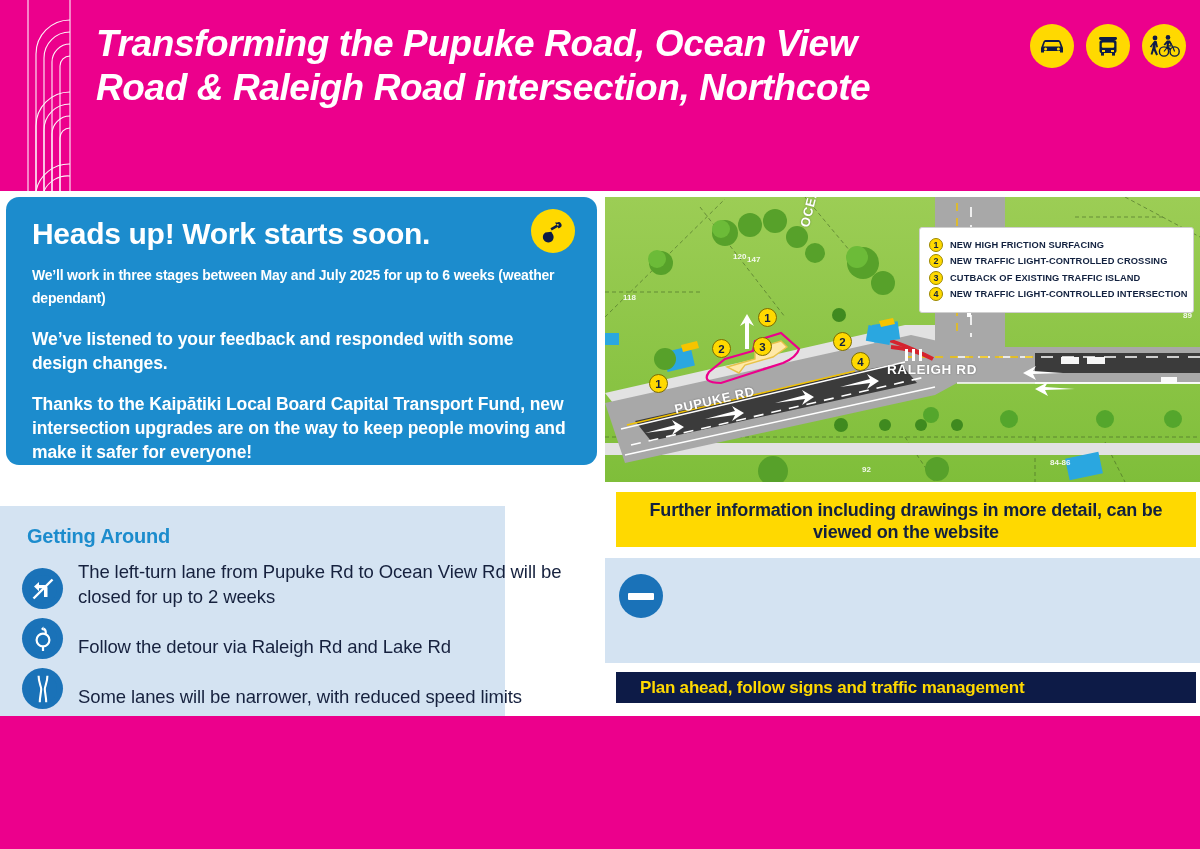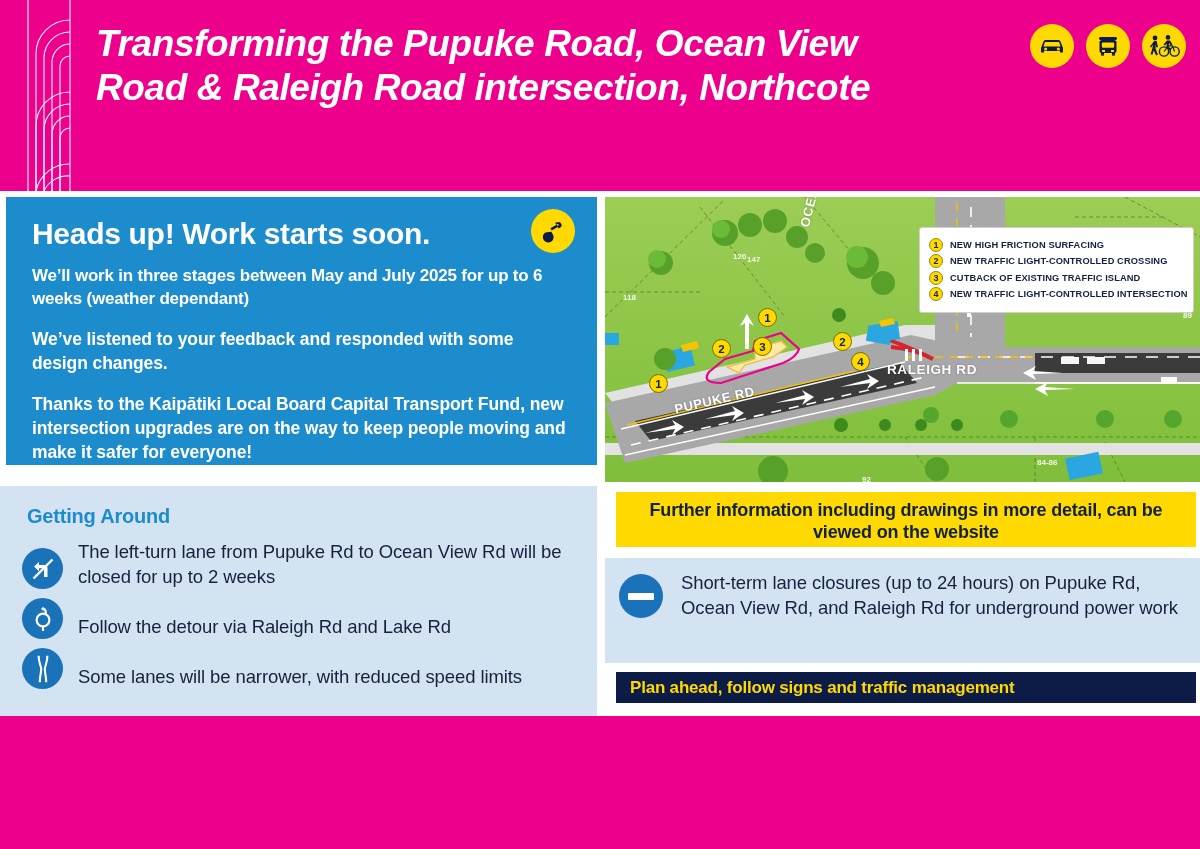--- a/index.html
+++ b/index.html
@@ -34,43 +34,44 @@
   .hicon {
     width:44px; height:44px; border-radius:50%;
     background:#ffd900; display:flex; align-items:center; justify-content:center;
   }
   .hicon svg { display:block; }
 
   
   .blue-panel {
     position:absolute; left:6px; top:197px; width:591px; height:268px;
     background:#1c8ccd;
+    border-radius:13px;
   }
   .blue-panel-inner { padding:20px 26px 0 26px; position:relative; height:100%; }
   .heads-up {
     color:#ffffff; font-size:30px; font-weight:bold; letter-spacing:-0.3px;
     line-height:34px;
   }
   .shovel-badge {
     position:absolute; right:22px; top:12px;
     width:44px; height:44px; border-radius:50%; background:#ffd900;
     display:flex; align-items:center; justify-content:center;
   }
   .sub-bold {
-    margin-top:13px; color:#ffffff; font-size:17px; font-weight:bold;
+    margin-top:13px; color:#ffffff; font-size:14px; font-weight:bold;
     line-height:23px; letter-spacing:-0.2px; max-width:545px;
   }
   .body-dark {
     margin-top:17px; color:#ffffff; font-size:17.5px; font-weight:bold;
     line-height:24px; letter-spacing:-0.1px; max-width:553px;
   }
 
   
   .light-panel {
-    position:absolute; left:0; top:486px; width:597px; height:230px;
+    position:absolute; left:0; top:506px; width:505px; height:230px;
     background:#d4e3f2;
   }
   .ga-title {
     position:absolute; left:27px; top:19px;
     color:#1c8ccd; font-size:20px; font-weight:bold; letter-spacing:-0.2px;
   }
   .ga-list { position:absolute; left:22px; top:50px; width:560px; }
   .ga-item { display:flex; align-items:flex-end; margin-bottom:9px; }
   .ga-icon {
     flex:0 0 auto; width:41px; height:41px; border-radius:50%;
@@ -144,21 +145,21 @@
     margin-right:18px; margin-top:4px;
   }
   .rl-bar { width:26px; height:7px; background:#ffffff; border-radius:1px; }
   .rl-text {
     color:#16213e; font-size:18.5px; line-height:25px; letter-spacing:-0.1px;
   }
 
   
   .navy-bar {
     position:absolute; left:616px; top:672px; width:580px; height:31px;
-    background:#0d1b47; display:flex; align-items:center; padding-left:14px;
+    background:#0d1b47; display:flex; align-items:center; padding-left:24px;
   }
   .navy-bar span {
     color:#ffd900; font-size:17px; font-weight:bold; letter-spacing:-0.2px;
   }
 
   
   .footer {
     position:absolute; left:0; top:716px; width:1200px; height:133px;
     background:#ec008c;
   }
@@ -411,22 +412,22 @@
       </g>
     </svg>
 
     <div class="road-label" style="left:192px; top:28px; font-size:13px; transform:rotate(-76deg); transform-origin:left top;">OCEAN VIEW RD</div>
     <div class="road-label" style="left:68px; top:205px; font-size:13px; transform:rotate(-13deg); transform-origin:left top;">PUPUKE RD</div>
     <div class="road-label" style="left:282px; top:165px; font-size:13.5px;">RALEIGH RD</div>
 
     <div class="parcel-num" style="left:18px; top:96px;">118</div>
     <div class="parcel-num" style="left:128px; top:55px;">120</div>
     <div class="parcel-num" style="left:142px; top:58px;">147</div>
-    <div class="parcel-num" style="left:213px; top:278px;padding-left:44px;">92</div>
-    <div class="parcel-num" style="left:402px; top:261px;padding-left:30px;">84-86</div>
+    <div class="parcel-num" style="left:213px; top:268px;padding-left:44px;">92</div>
+    <div class="parcel-num" style="left:415px; top:261px;padding-left:30px;">84-86</div>
     <div class="parcel-num" style="left:578px; top:114px;">89</div>
 
     <div class="map-marker" style="left:153px; top:111px;">1</div>
     <div class="map-marker" style="left:107px; top:142px;">2</div>
     <div class="map-marker" style="left:148px; top:140px;">3</div>
     <div class="map-marker" style="left:44px; top:177px;">1</div>
     <div class="map-marker" style="left:228px; top:135px;">2</div>
     <div class="map-marker" style="left:246px; top:155px;">4</div>
 
     <div class="legend-box">
@@ -451,21 +452,20 @@
 
   <div class="yellow-bar">
     <p>Further information including drawings in more detail, can be viewed on the website</p>
   </div>
 
   <div class="right-light">
     <div class="rl-item">
       <span class="rl-icon">
         <span class="rl-bar"></span>
       </span>
-      <span class="rl-text">Short-term lane closures (up to 24 hours) on Pupuke Rd, Ocean View Rd, and Raleigh Rd for underground power work</span>
     </div>
   </div>
 
   <div class="navy-bar">
     <span>Plan ahead, follow signs and traffic management</span>
   </div>
 
   <div class="footer">
 
     

